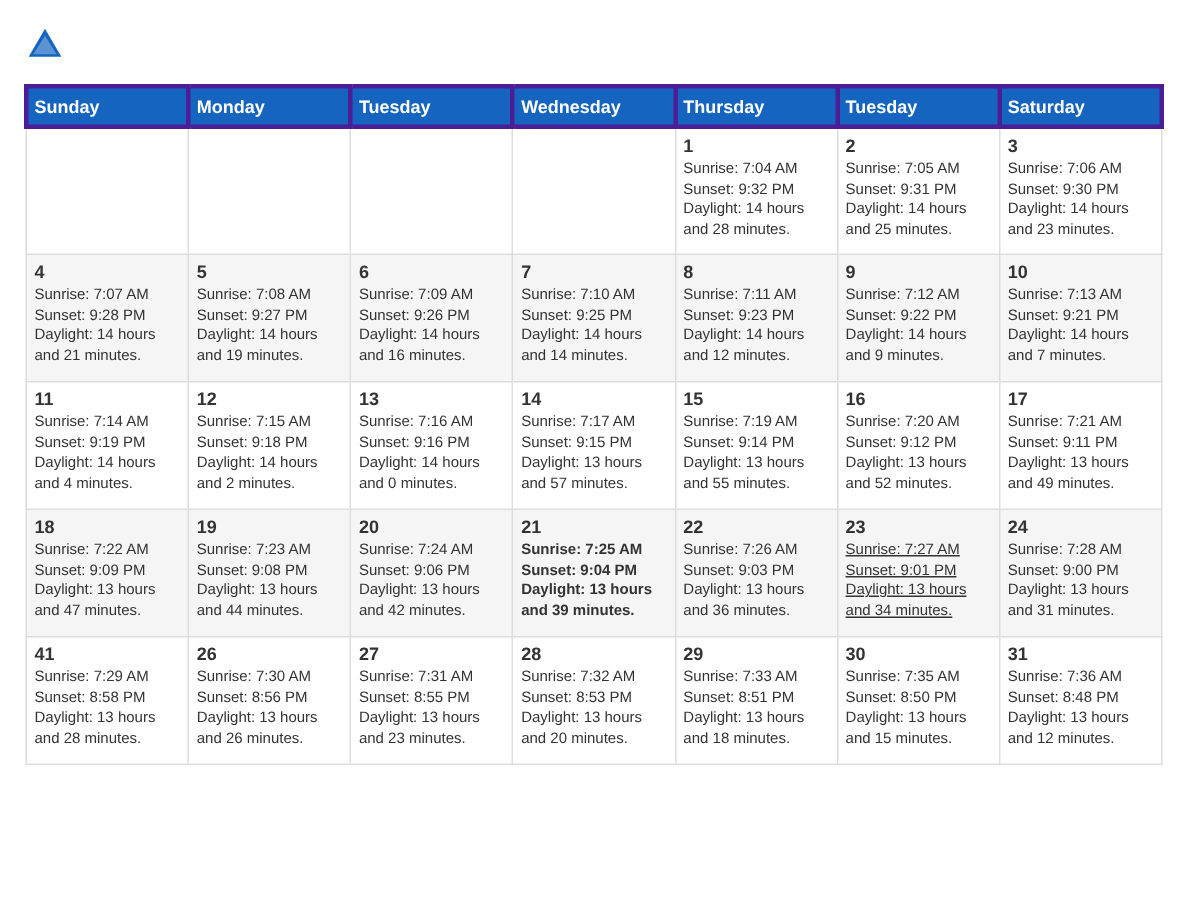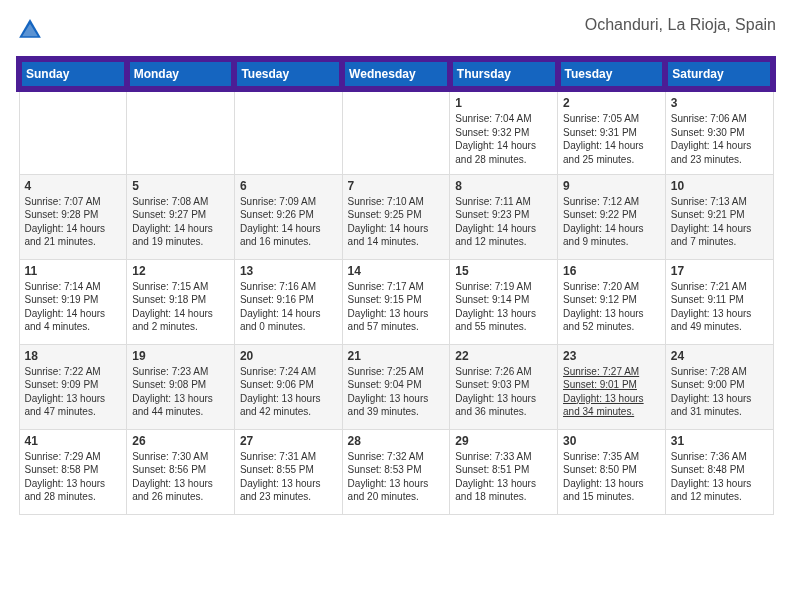--- a/index.html
+++ b/index.html
@@ -49,21 +49,21 @@
       width: 100%;
       border-collapse: collapse;
     }
     thead tr th {
       background: #1565c0;
       color: #fff;
       font-size: 12px;
       font-weight: bold;
       padding: 5px 4px;
       text-align: left;
-      border: 6px solid #4c1d95;
+      border: 3px solid #4c1d95;
     }
     tbody tr td {
       border: 1px solid #ddd;
       vertical-align: top;
       padding: 4px 5px;
       font-size: 10px;
       color: #333;
       width: calc(100% / 7);
       min-height: 80px;
       height: 85px;
@@ -91,21 +91,20 @@
 <body>
 
 <div class="header">
   <div class="logo">
     <svg class="logo-icon" viewBox="0 0 36 36">
       <polygon points="18,4 32,28 4,28" fill="#1565c0"></polygon>
       <polygon points="18,10 28,26 8,26" fill="#fff" opacity="0.3"></polygon>
     </svg>
   </div>
   <div class="title-block">
-    <div class="location">Ochanduri, La Rioja, Spain</div>
   </div>
 </div>
 
 <table>
   <thead>
     <tr>
     <th>Sunday</th>
         <th>Monday</th>
         <th>Tuesday</th>
         <th>Wednesday</th>
@@ -261,21 +260,21 @@
         </td>
         <td>
           <span class="day-num">20</span>
           <div class="day-info" style="white-space: pre-line;">Sunrise: 7:24 AM
 Sunset: 9:06 PM
 Daylight: 13 hours
 and 42 minutes.</div>
         </td>
         <td>
           <span class="day-num">21</span>
-          <div class="day-info" style="white-space: pre-line;">Sunrise: 7:25 AM
+          <div class="day-info" style="white-space: pre-line; font-weight: bold;">Sunrise: 7:25 AM
 Sunset: 9:04 PM
 Daylight: 13 hours
 and 39 minutes.</div>
         </td>
         <td>
           <span class="day-num">22</span>
           <div class="day-info" style="white-space: pre-line;">Sunrise: 7:26 AM
 Sunset: 9:03 PM
 Daylight: 13 hours
 and 36 minutes.</div>

